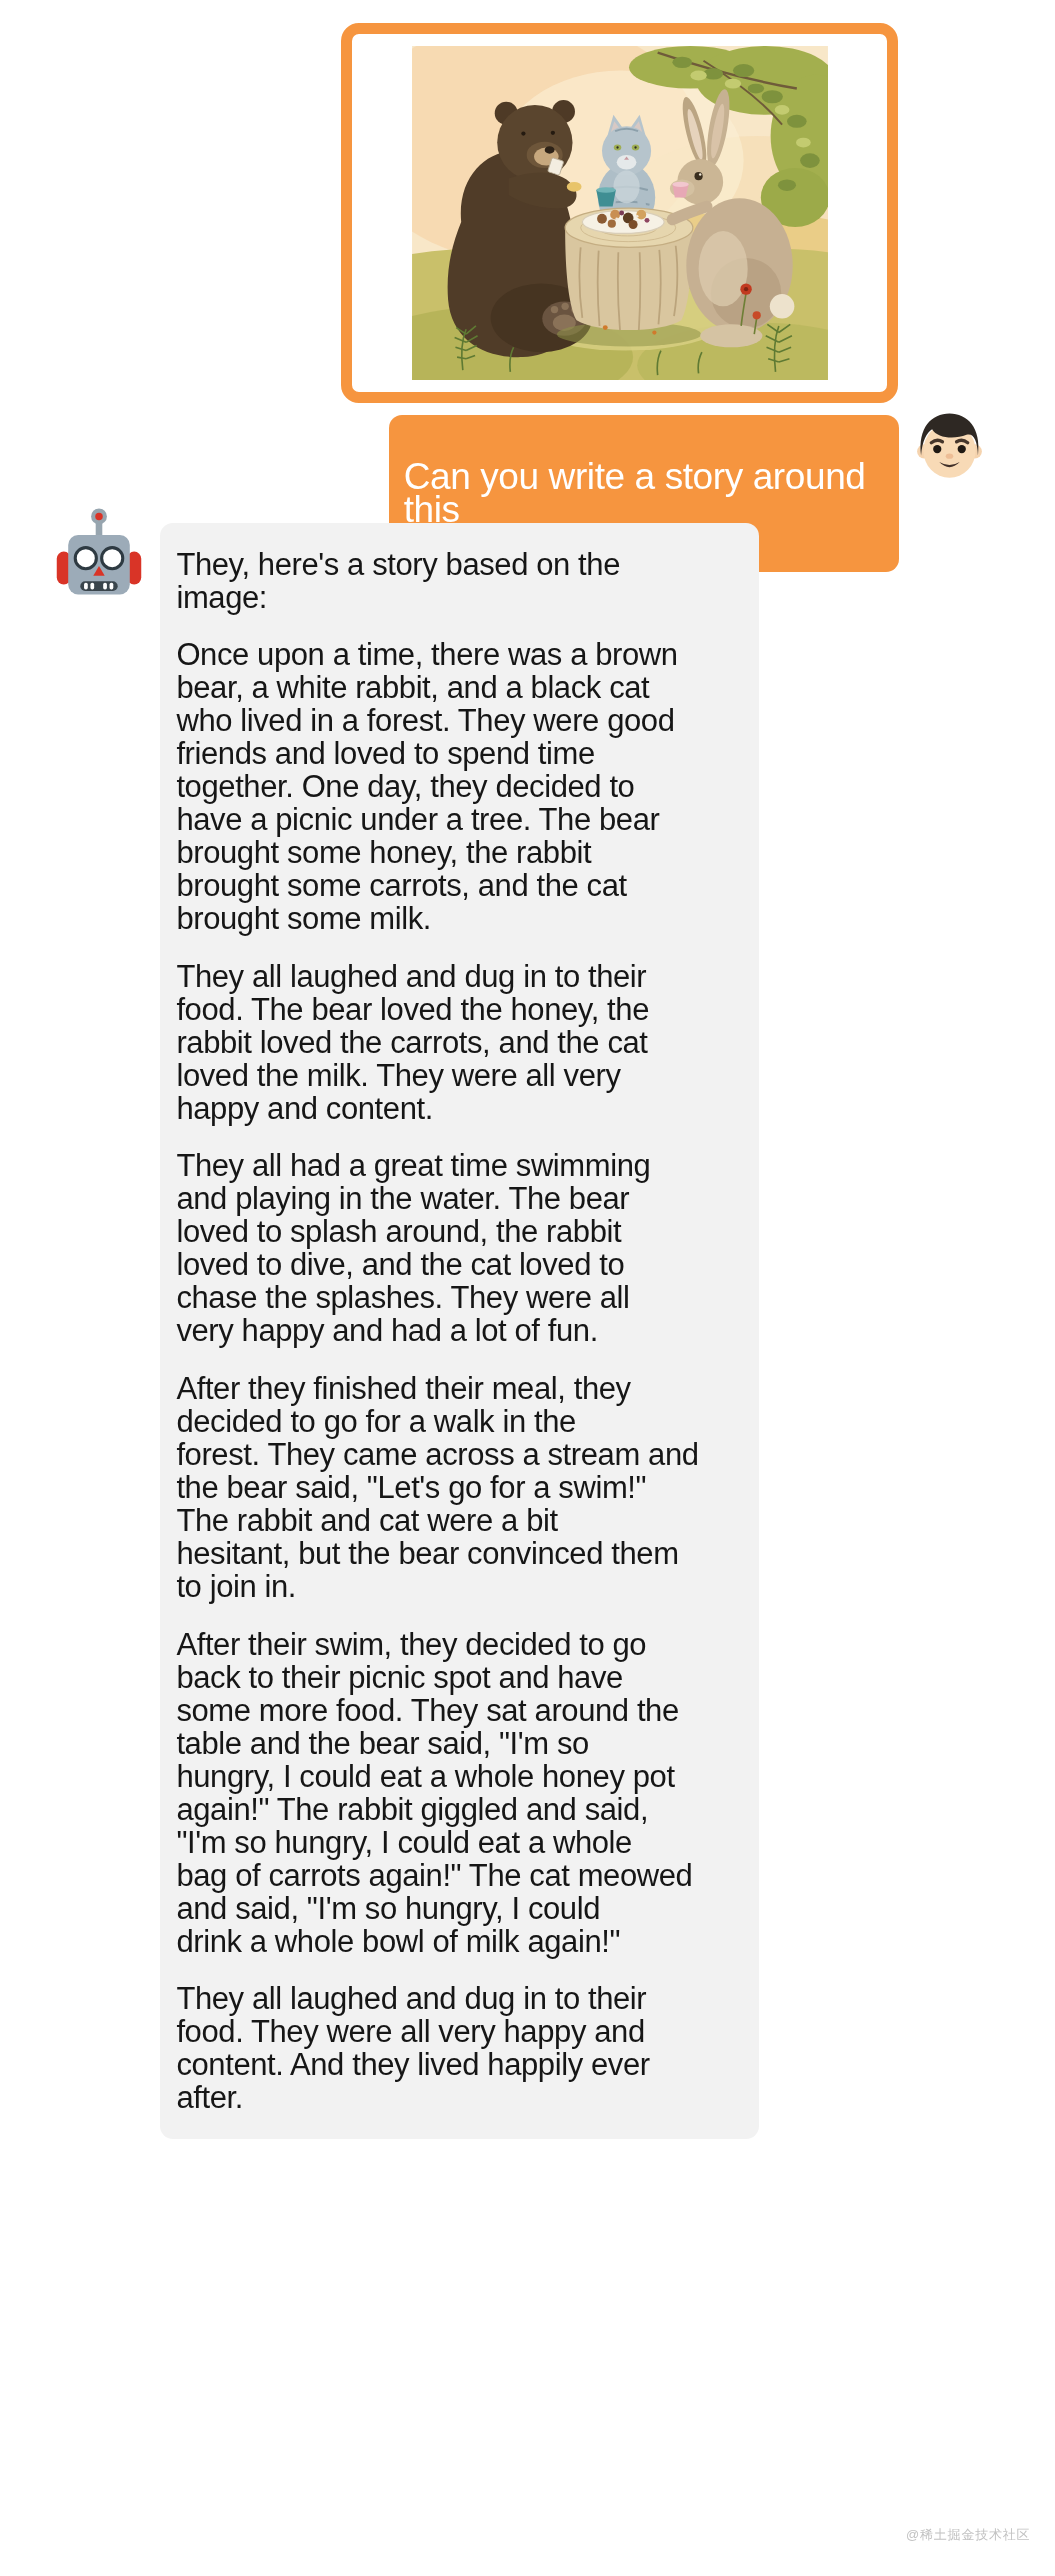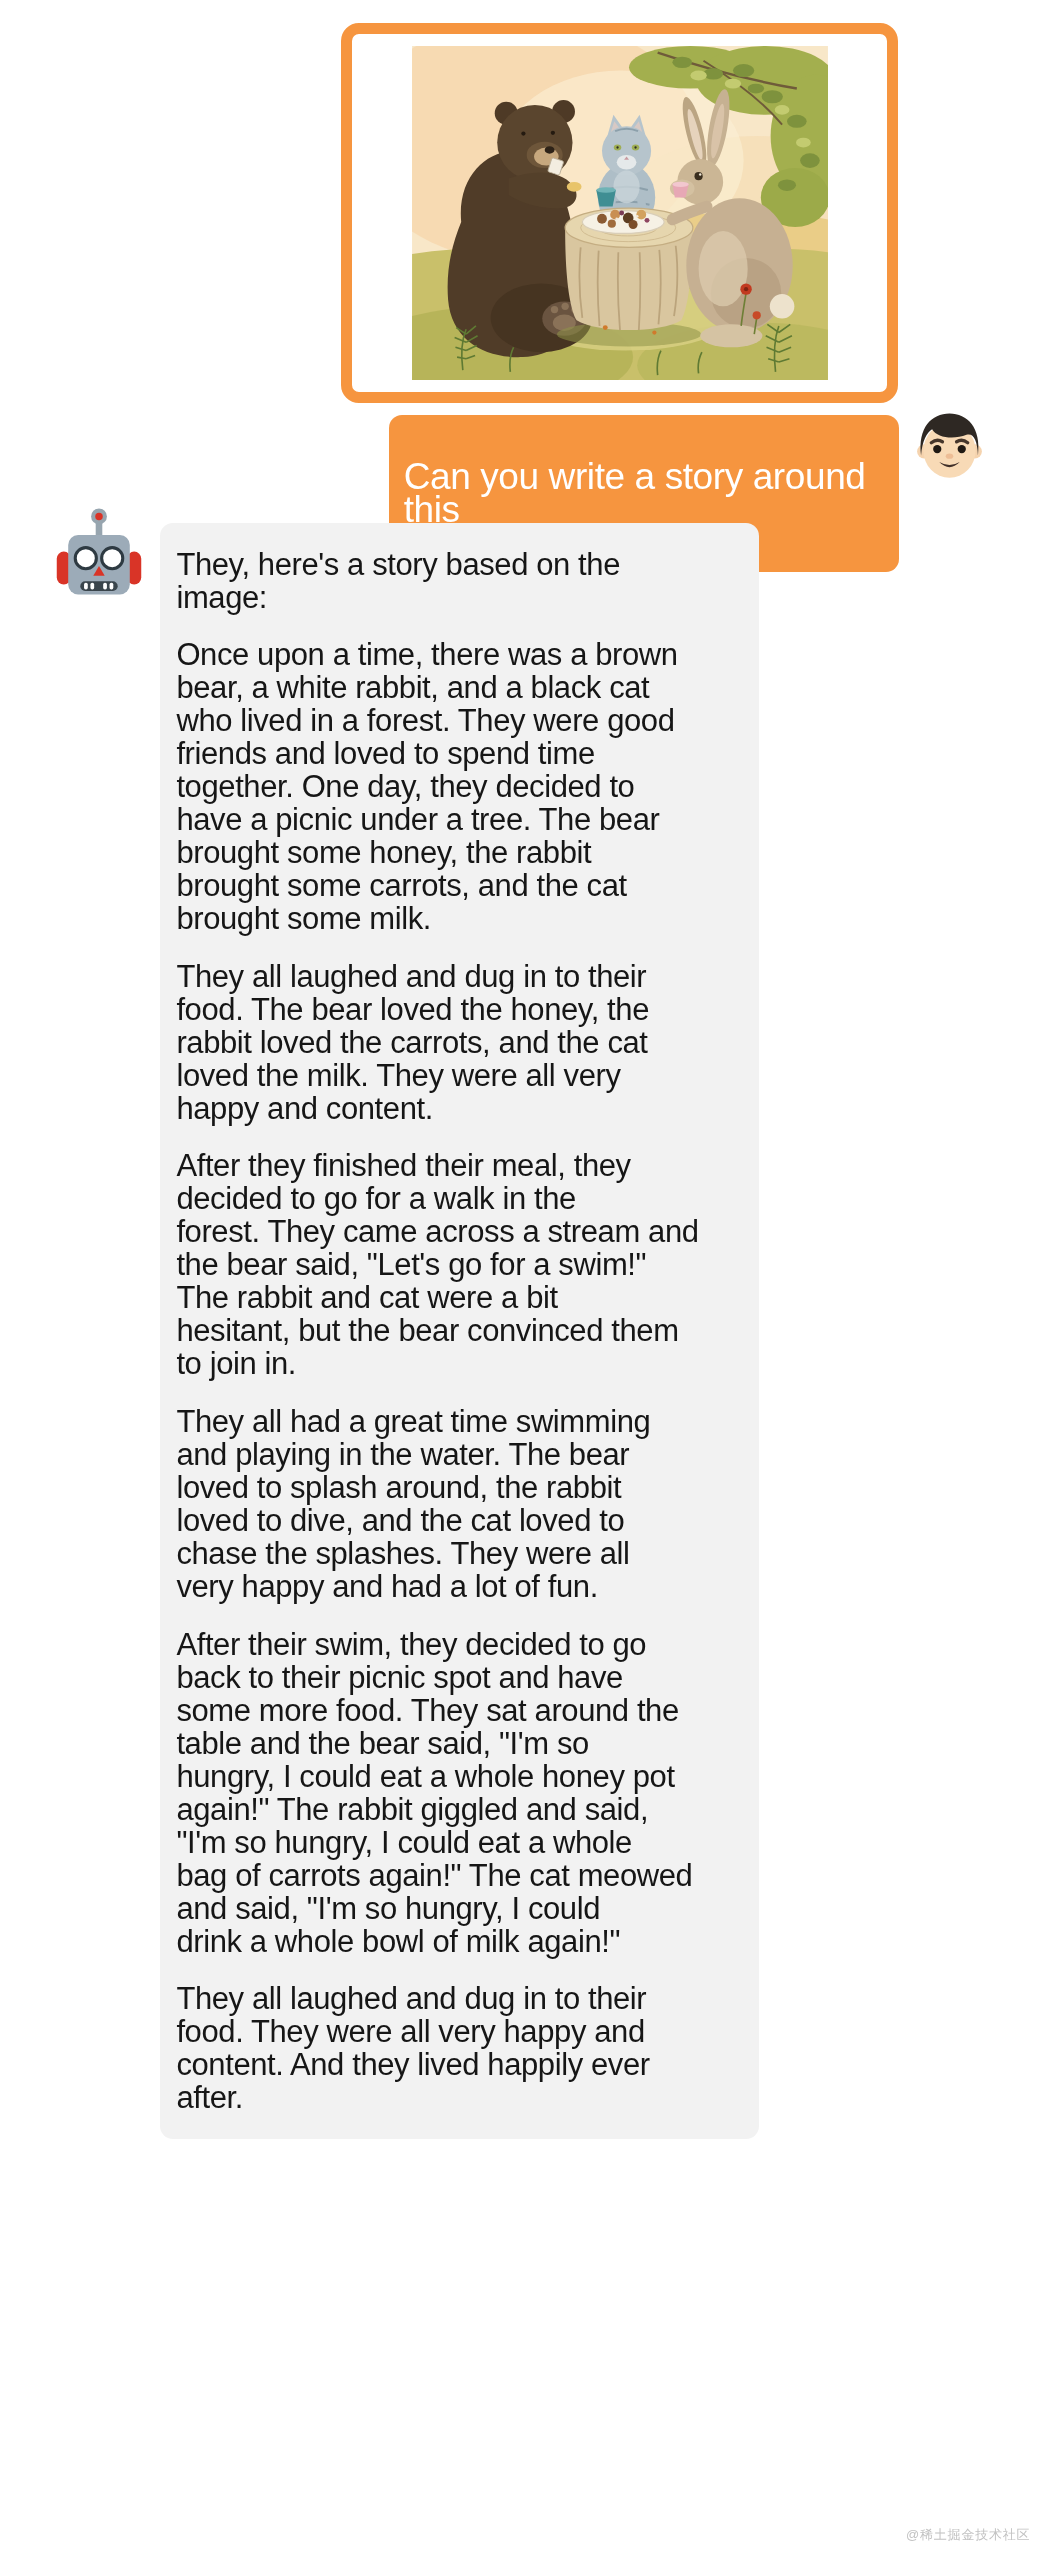--- a/index.html
+++ b/index.html
@@ -297,33 +297,33 @@
 together. One day, they decided to
 have a picnic under a tree. The bear
 brought some honey, the rabbit
 brought some carrots, and the cat
 brought some milk.</p>
     <p>They all laughed and dug in to their
 food. The bear loved the honey, the
 rabbit loved the carrots, and the cat
 loved the milk. They were all very
 happy and content.</p>
+    <p>They all had a great time swimming
+and playing in the water. The bear
+loved to splash around, the rabbit
+loved to dive, and the cat loved to
+chase the splashes. They were all
+very happy and had a lot of fun.</p>
     <p>After they finished their meal, they
 decided to go for a walk in the
 forest. They came across a stream and
 the bear said, "Let's go for a swim!"
 The rabbit and cat were a bit
 hesitant, but the bear convinced them
 to join in.</p>
-    <p>They all had a great time swimming
-and playing in the water. The bear
-loved to splash around, the rabbit
-loved to dive, and the cat loved to
-chase the splashes. They were all
-very happy and had a lot of fun.</p>
     <p>After their swim, they decided to go
 back to their picnic spot and have
 some more food. They sat around the
 table and the bear said, "I'm so
 hungry, I could eat a whole honey pot
 again!" The rabbit giggled and said,
 "I'm so hungry, I could eat a whole
 bag of carrots again!" The cat meowed
 and said, "I'm so hungry, I could
 drink a whole bowl of milk again!"</p>

